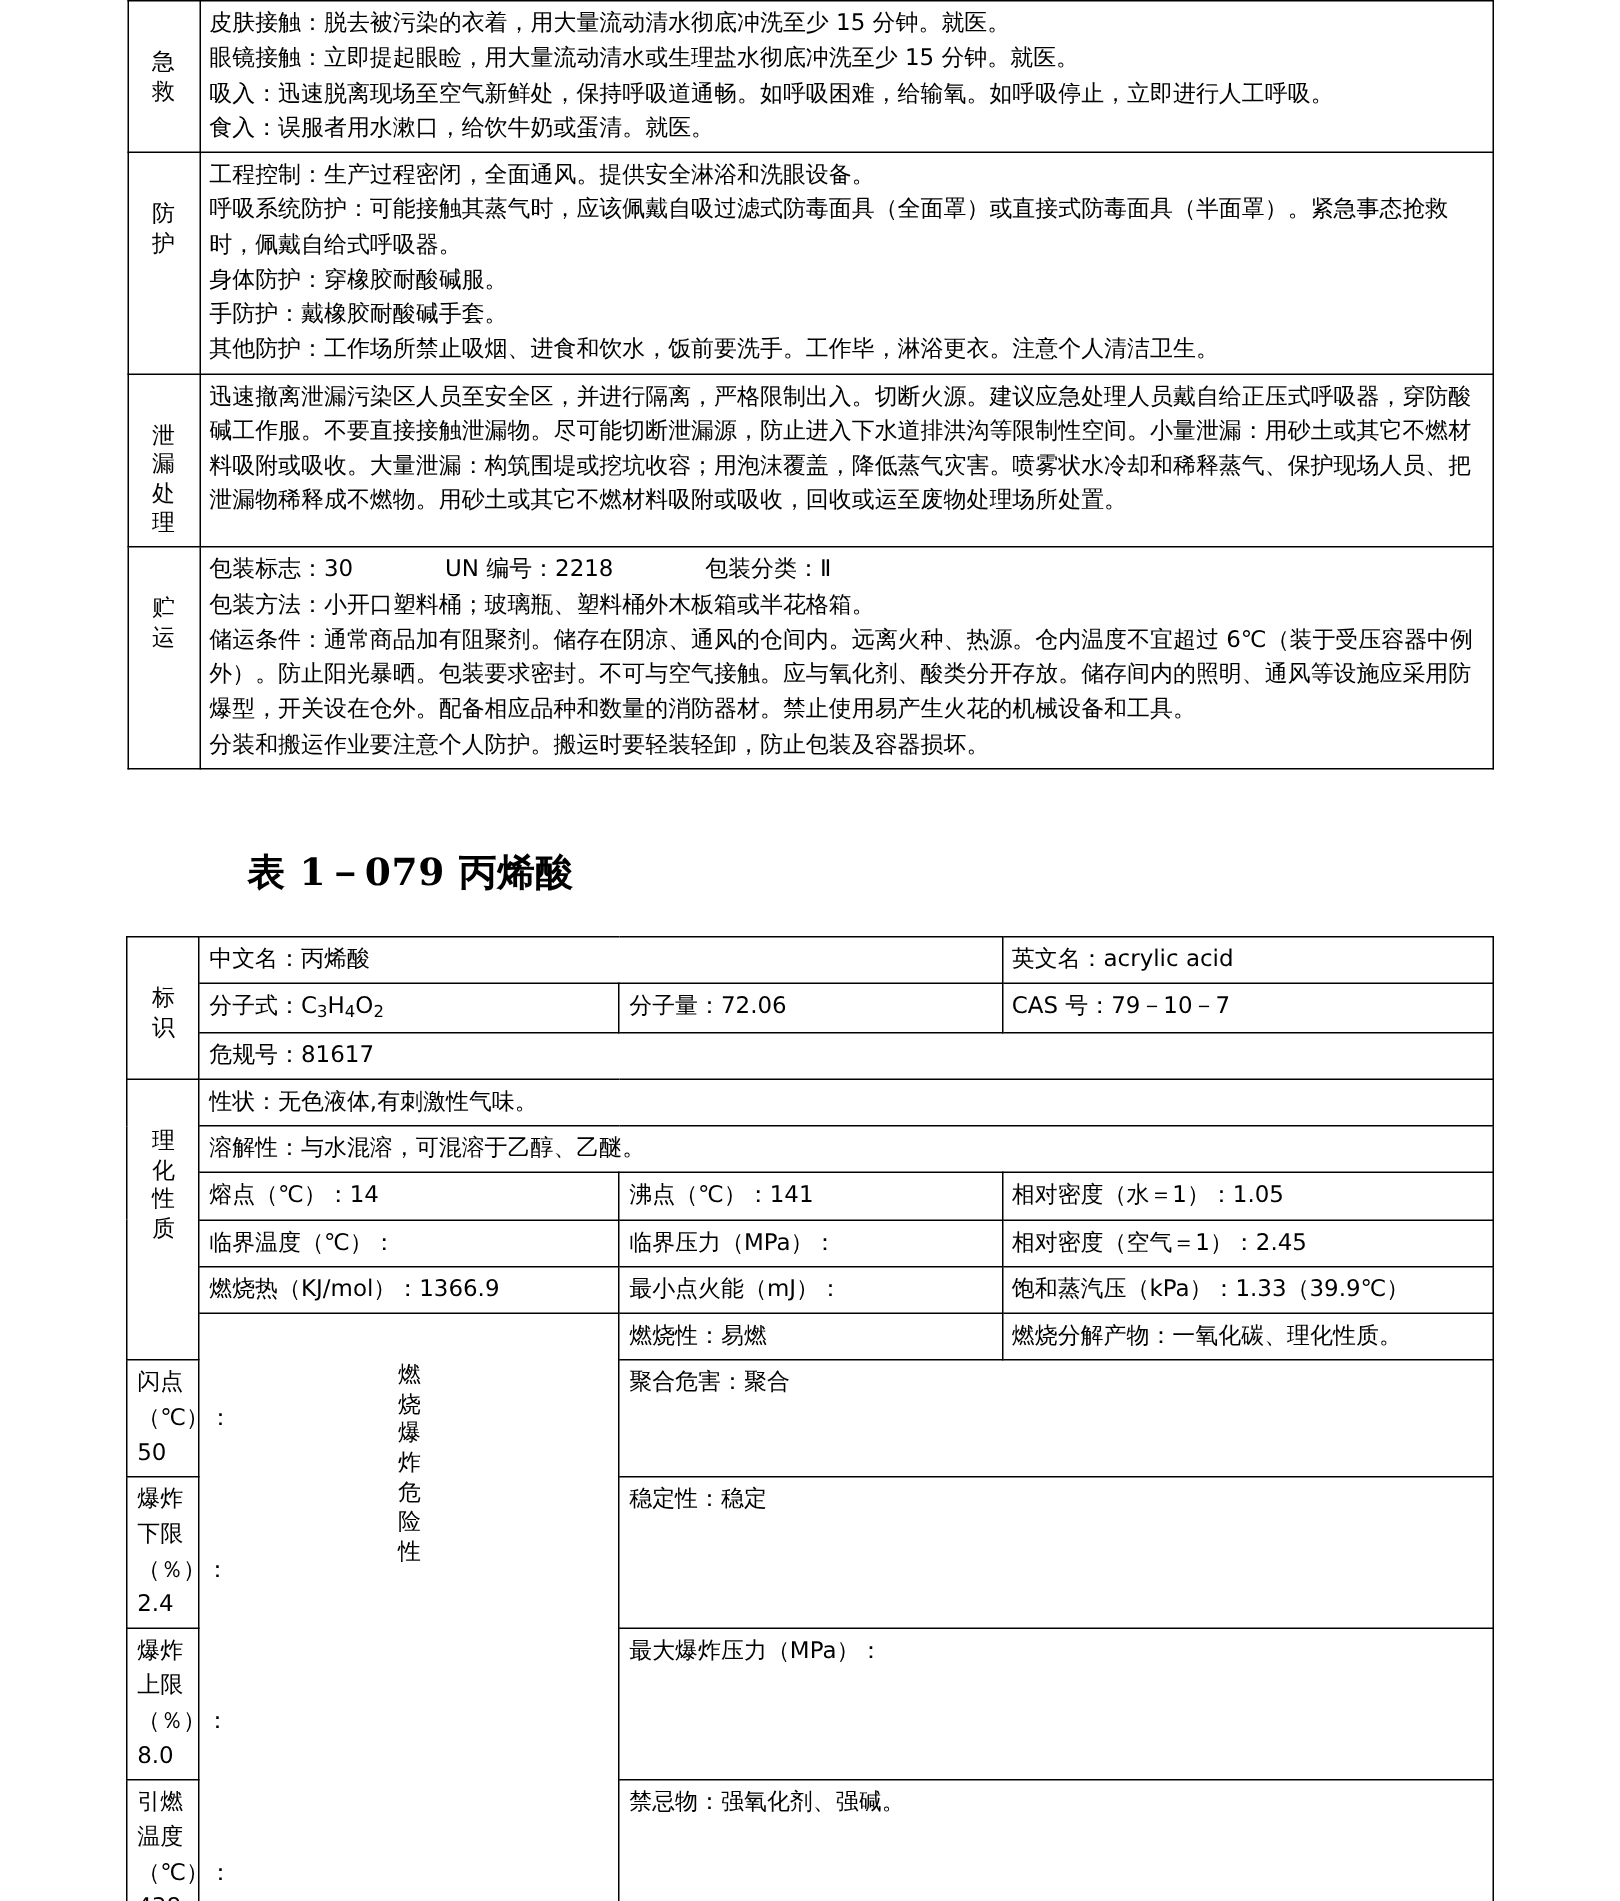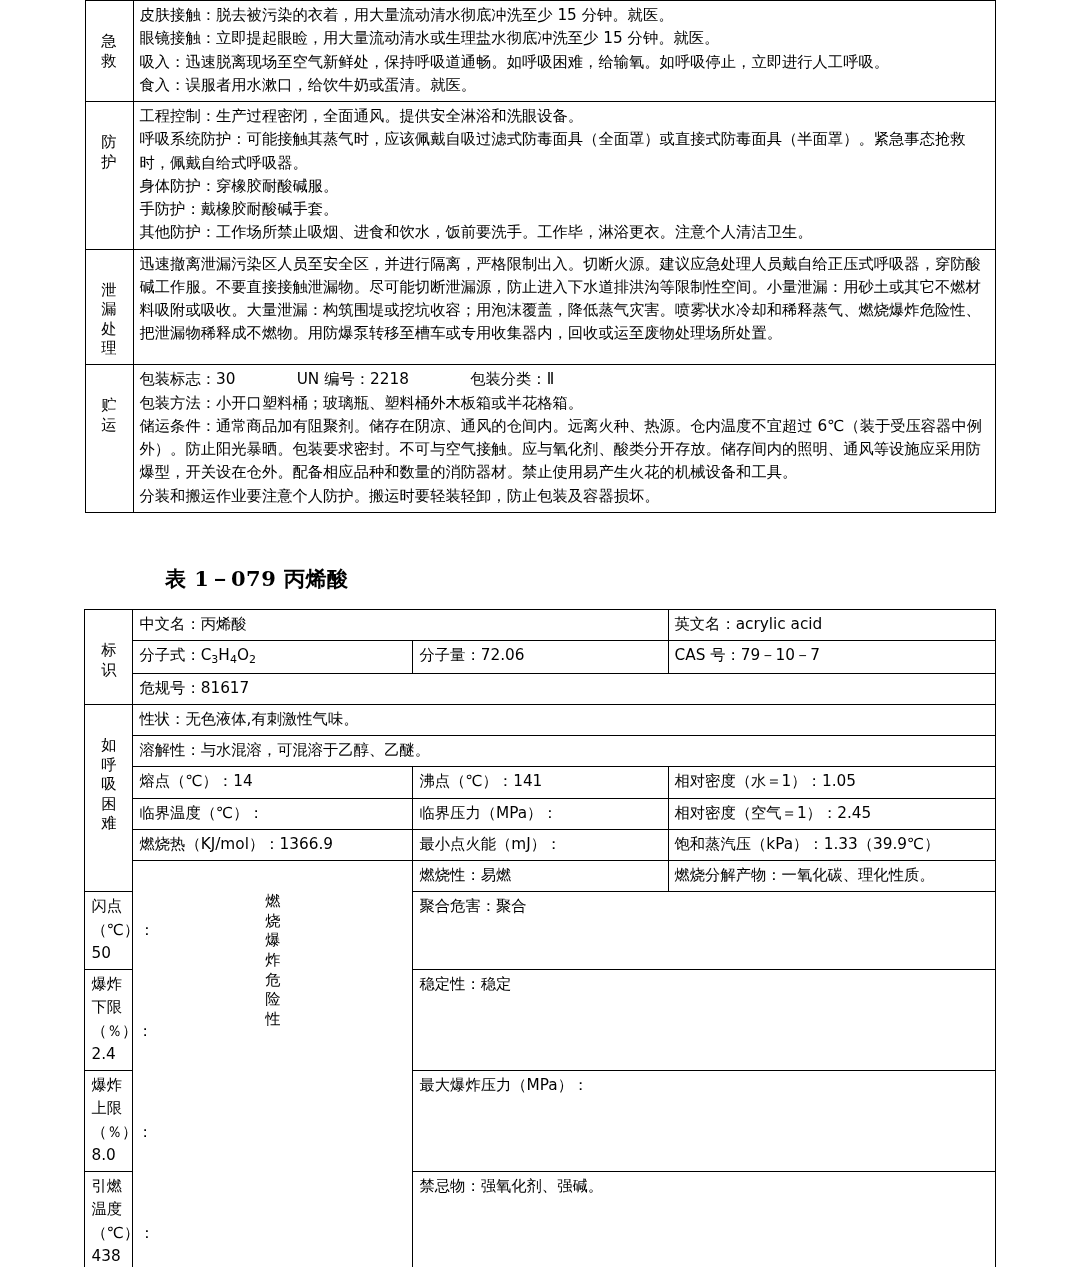--- a/index.html
+++ b/index.html
@@ -50,23 +50,23 @@
     margin: 0;
   }
   .tbl1 {
     width: 910px;
     margin-left: 135px;
   }
   .spacer {
     height: 30px;
   }
   .section-title {
-    font-size: 21px;
+    font-size: 25px;
     font-weight: bold;
-    margin: 22px 0 16px 165px;
+    margin: 22px 0 26px 165px;
     letter-spacing: 0.5px;
     font-family: "DejaVu Serif", "Liberation Serif", serif;
   }
   .tbl2 {
     width: 910px;
     margin-left: 135px;
   }
   sub {
     font-size: 0.72em;
     vertical-align: -0.25em;
@@ -104,21 +104,21 @@
           <p>身体防护：穿橡胶耐酸碱服。</p>
           <p>手防护：戴橡胶耐酸碱手套。</p>
           <p>其他防护：工作场所禁止吸烟、进食和饮水，饭前要洗手。工作毕，淋浴更衣。注意个人清洁卫生。</p>
         </td>
       </tr>
       <tr>
         <td class="label">
           <span class="vlabel">泄漏处理</span>
         </td>
         <td class="cellpad">
-          <p>迅速撤离泄漏污染区人员至安全区，并进行隔离，严格限制出入。切断火源。建议应急处理人员戴自给正压式呼吸器，穿防酸碱工作服。不要直接接触泄漏物。尽可能切断泄漏源，防止进入下水道排洪沟等限制性空间。小量泄漏：用砂土或其它不燃材料吸附或吸收。大量泄漏：构筑围堤或挖坑收容；用泡沫覆盖，降低蒸气灾害。喷雾状水冷却和稀释蒸气、燃烧爆炸危险性、把泄漏物稀释成不燃物。用防爆泵转移至槽车或专用收集器内，回收或运至废物处理场所处置。</p>
+          <p>迅速撤离泄漏污染区人员至安全区，并进行隔离，严格限制出入。切断火源。建议应急处理人员戴自给正压式呼吸器，穿防酸碱工作服。不要直接接触泄漏物。尽可能切断泄漏源，防止进入下水道排洪沟等限制性空间。小量泄漏：用砂土或其它不燃材料吸附或吸收。大量泄漏：构筑围堤或挖坑收容；用泡沫覆盖，降低蒸气灾害。喷雾状水冷却和稀释蒸气、保护现场人员、把泄漏物稀释成不燃物。用砂土或其它不燃材料吸附或吸收，回收或运至废物处理场所处置。</p>
         </td>
       </tr>
       <tr>
         <td class="label">
           <span class="vlabel">贮运</span>
         </td>
         <td class="cellpad">
           <p>包装标志：30　　　　UN 编号：2218　　　　包装分类：Ⅱ</p>
           <p>包装方法：小开口塑料桶；玻璃瓶、塑料桶外木板箱或半花格箱。</p>
           <p>储运条件：通常商品加有阻聚剂。储存在阴凉、通风的仓间内。远离火种、热源。仓内温度不宜超过 6℃（装于受压容器中例外）。防止阳光暴晒。包装要求密封。不可与空气接触。应与氧化剂、酸类分开存放。储存间内的照明、通风等设施应采用防爆型，开关设在仓外。配备相应品种和数量的消防器材。禁止使用易产生火花的机械设备和工具。</p>
@@ -164,21 +164,21 @@
         </td>
       </tr>
       <tr>
         <td colspan="3">
           <span>危规号：</span><span>81617</span>
         </td>
       </tr>
 
       <tr>
         <td class="label" rowspan="6">
-          <span class="vlabel">如呼吸困难</span>
+          <span class="vlabel">理化性质</span>
         </td>
         <td colspan="3">性状：无色液体,有刺激性气味。</td>
       </tr>
       <tr>
         <td colspan="3">溶解性：与水混溶，可混溶于乙醇、乙醚。</td>
       </tr>
       <tr>
         <td>熔点（℃）：14</td>
         <td>沸点（℃）：141</td>
         <td>相对密度（水＝1）：1.05</td>

